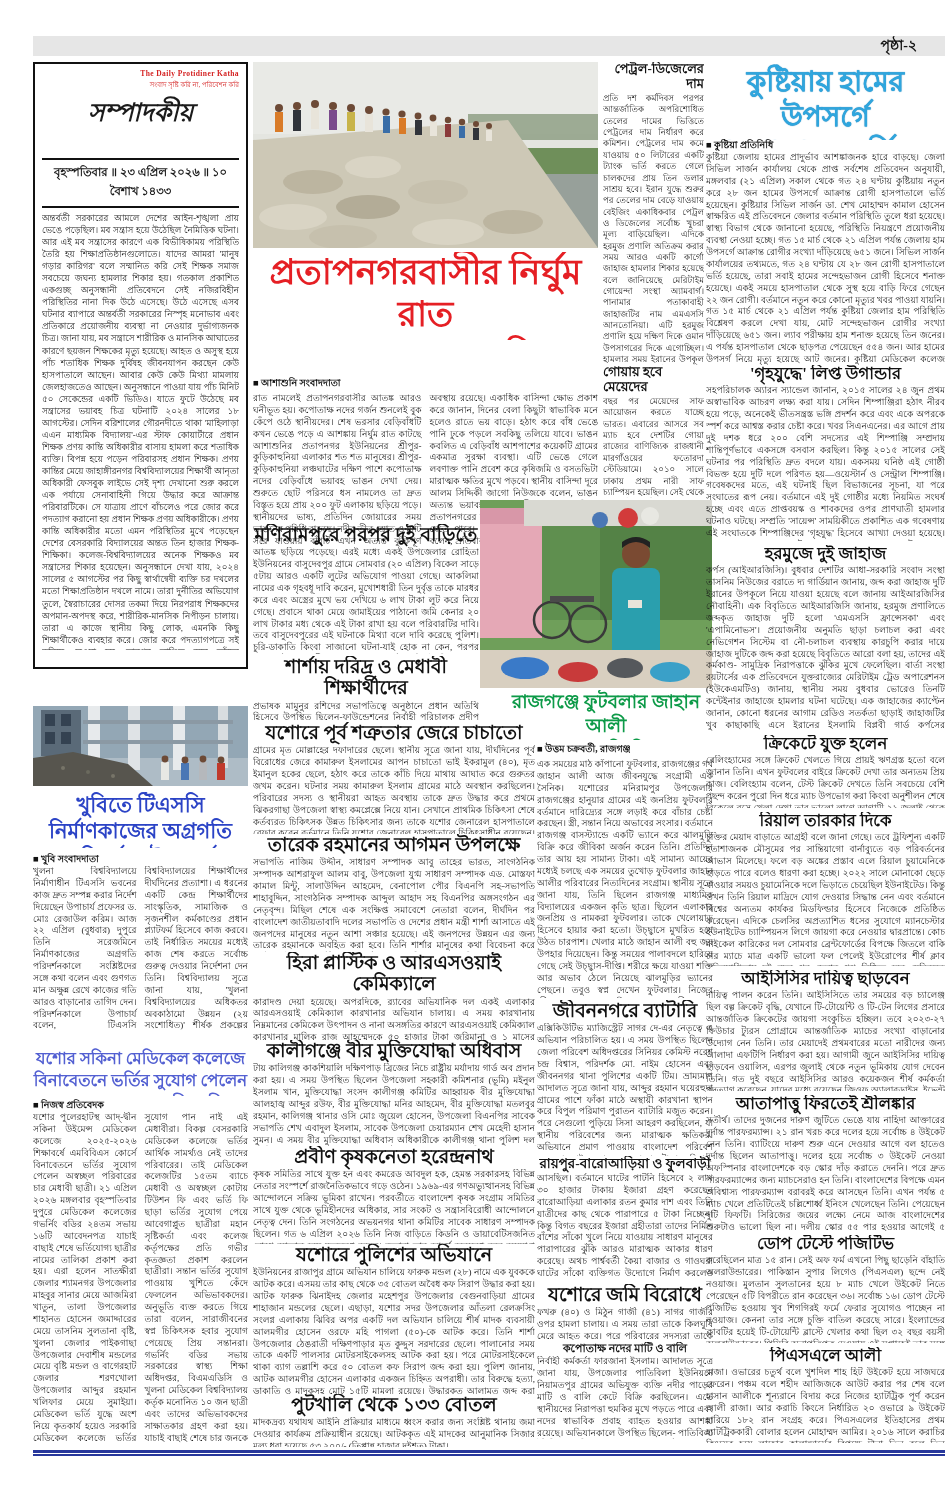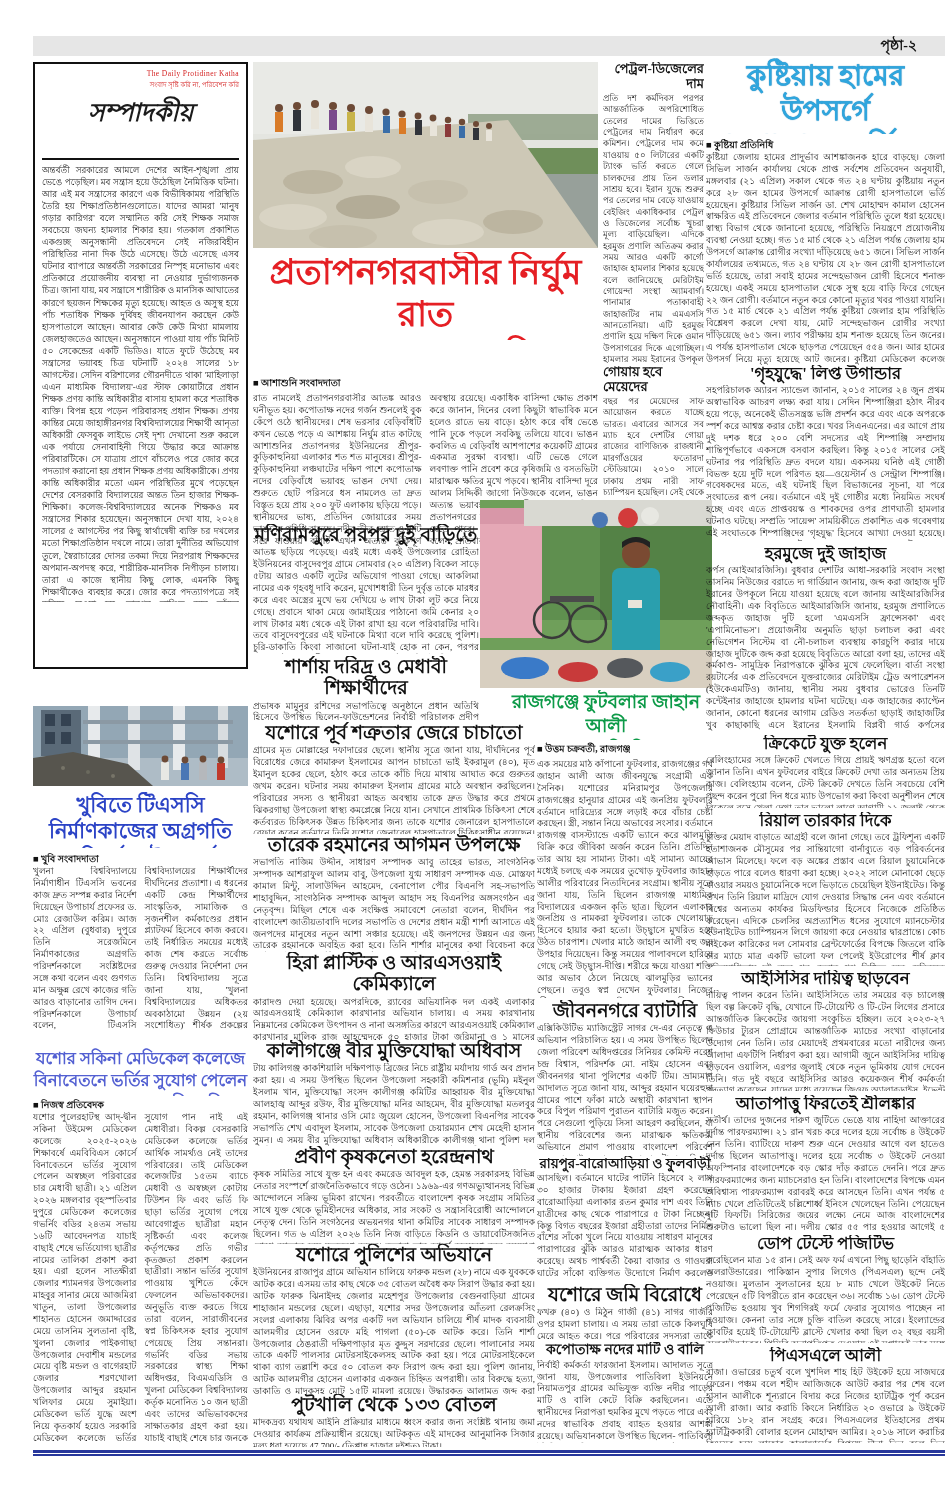--- a/index.html
+++ b/index.html
@@ -11,23 +11,23 @@
   .bodytxt{font-size:9px;line-height:1.32;text-align:justify;color:#1c1c1c;}
   .cols2{column-count:2;column-gap:8px;}
   .byline{font-weight:bold;font-size:9.5px;color:#111;}
   .art h3{margin:0 0 2px 0;text-align:center;font-weight:bold;color:#111;line-height:1.12;}
   .h-mid{font-size:19px;}
   .h-right{font-size:16.5px;}
   .h-blue1{color:#2b43c6;}
   .h-blue2{color:#5360d2;}
   .h-red{color:#e51f24;}
   .h-green{color:#0d9a48;}
-  .h-sky{color:#2fa6de;text-shadow:0 0 1px #1878ae;}
+  .h-sky{color:#2fa6de;text-shadow:0 0 1px #1878ae;margin-top:6px;}
   .editbox{border:2px solid #111;box-sizing:border-box;padding:5px 7px;}
-  .edit-eng{color:#d42222;font-weight:normal;font-size:7.5px;text-align:right;letter-spacing:.4px;}
+  .edit-eng{color:#d42222;font-weight:bold;font-size:7.5px;text-align:right;letter-spacing:.4px;}
   .edit-title{font-size:33px;font-weight:bold;text-align:center;line-height:1.05;color:#000;}
   .edit-slogan{color:#d42222;font-size:6.8px;text-align:right;margin-top:1px;}
   .edit-script{font-size:25px;font-style:italic;font-weight:bold;text-align:center;
                border-bottom:2px solid #111;padding-bottom:22px;margin-top:2px;}
   .edit-date{font-size:11.5px;font-weight:bold;text-align:center;border-bottom:2px solid #111;
              padding:4px 0 4px 0;}
   .edit-head{font-size:22px;font-weight:bold;text-align:center;border-bottom:2px solid #111;
              padding:3px 0 4px 0;line-height:1.1;}
   .edit-body{font-size:8.8px;line-height:1.37;text-align:justify;margin-top:4px;}
   .bigredhead{font-size:35px;font-weight:bold;text-align:center;line-height:1.2;}
@@ -44,20 +44,21 @@
 <div class="page">
 
   <div class="abs topbar" style="left:33px;top:36px;width:912px;height:20px;">
     <span>পৃষ্ঠা-২</span>
   </div>
 
   <div class="abs editbox" style="left:33px;top:62px;width:215px;height:607px;">
     <div class="edit-eng">The Daily Protidiner Katha</div>
     <div class="edit-slogan">সংবাদ সৃষ্টি করি না, পরিবেশন করি</div>
     <div class="edit-script">সম্পাদকীয়</div>
+    <div class="edit-date">বৃহস্পতিবার ॥ ২৩ এপ্রিল ২০২৬ ॥ ১০ বৈশাখ ১৪৩৩</div>
     <div class="edit-body" style="height:438px;overflow:hidden;">অন্তর্বর্তী সরকারের আমলে দেশের আইন-শৃঙ্খলা প্রায় ভেঙে পড়েছিল। মব সন্ত্রাস হয়ে উঠেছিল নৈমিত্তিক ঘটনা। আর এই মব সন্ত্রাসের কারণে এক বিভীষিকাময় পরিস্থিতি তৈরি হয় শিক্ষাপ্রতিষ্ঠানগুলোতে। যাদের আমরা 'মানুষ গড়ার কারিগর' বলে সম্মানিত করি সেই শিক্ষক সমাজ সবচেয়ে জঘন্য হামলার শিকার হয়। গতকাল প্রকাশিত একগুচ্ছ অনুসন্ধানী প্রতিবেদনে সেই নজিরবিহীন পরিস্থিতির নানা দিক উঠে এসেছে। উঠে এসেছে এসব ঘটনার ব্যাপারে অন্তর্বর্তী সরকারের নিস্পৃহ মনোভাব এবং প্রতিকারে প্রয়োজনীয় ব্যবস্থা না নেওয়ার দুর্ভাগ্যজনক চিত্র। জানা যায়, মব সন্ত্রাসে শারীরিক ও মানসিক আঘাতের কারণে ছয়জন শিক্ষকের মৃত্যু হয়েছে। আহত ও অসুস্থ হয়ে পাঁচ শতাধিক শিক্ষক দুর্বিষহ জীবনযাপন করছেন কেউ হাসপাতালে আছেন। আবার কেউ কেউ মিথ্যা মামলায় জেলহাজতেও আছেন। অনুসন্ধানে পাওয়া যায় পাঁচ মিনিট ৫০ সেকেন্ডের একটি ভিডিও। যাতে ফুটে উঠেছে মব সন্ত্রাসের ভয়াবহ চিত্র ঘটনাটি ২০২৪ সালের ১৮ আগস্টের। সেদিন বরিশালের গৌরনদীতে থাকা 'মাহিলাড়া এএন মাধ্যমিক বিদ্যালয়'-এর স্টাফ কোয়ার্টারে প্রধান শিক্ষক প্রণয় কান্তি অধিকারীর বাসায় হামলা করে শতাধিক ব্যক্তি। বিপন্ন হয়ে পড়েন পরিবারসহ প্রধান শিক্ষক। প্রণয় কান্তির মেয়ে জাহাঙ্গীরনগর বিশ্ববিদ্যালয়ের শিক্ষার্থী আনৃতা অধিকারী ফেসবুক লাইভে সেই দৃশ্য দেখানো শুরু করলে এক পর্যায়ে সেনাবাহিনী গিয়ে উদ্ধার করে আক্রান্ত পরিবারটিকে। সে যাত্রায় প্রাণে বাঁচলেও পরে জোর করে পদত্যাগ করানো হয় প্রধান শিক্ষক প্রণয় অধিকারীকে। প্রণয় কান্তি অধিকারীর মতো এমন পরিস্থিতির মুখে পড়েছেন দেশের বেসরকারি বিদ্যালয়ের অন্তত তিন হাজার শিক্ষক-শিক্ষিকা। কলেজ-বিশ্ববিদ্যালয়ের অনেক শিক্ষকও মব সন্ত্রাসের শিকার হয়েছেন। অনুসন্ধানে দেখা যায়, ২০২৪ সালের ৫ আগস্টের পর কিছু স্বার্থান্বেষী ব্যক্তি চর দখলের মতো শিক্ষাপ্রতিষ্ঠান দখলে নামে। তারা দুর্নীতির অভিযোগ তুলে, স্বৈরাচারের দোসর তকমা দিয়ে নিরপরাধ শিক্ষকদের অপমান-অপদস্থ করে, শারীরিক-মানসিক নিপীড়ন চালায়। তারা এ কাজে স্থানীয় কিছু লোক, এমনকি কিছু শিক্ষার্থীকেও ব্যবহার করে। জোর করে পদত্যাগপত্রে সই করিয়ে নেওয়া হয়, তারপর লাঞ্ছিত করে তাঁদের শিক্ষাপ্রতিষ্ঠান থেকে বের করে দেওয়া হয় প্রতিবেদনে বলা হয়, ঠিক কতজন শিক্ষক মব সন্ত্রাসের শিকার হয়েছেন সুনিশ্চিতভাবে সে সংখ্যা শিক্ষা মন্ত্রণালয়, মাধ্যমিক ও উচ্চ শিক্ষা (মাউশি) অধিদপ্তর বা জেলা শিক্ষা অফিসের কাছে পাওয়া যায়নি। মবের শিকার হওয়া শিক্ষকদের সংগঠন 'পদবঞ্চিত প্রতিষ্ঠানপ্রধান ও শিক্ষক জোট'-এর তথ্য মতে, ৫ আগস্টের পর মব সন্ত্রাসের শিকার হয়েছেন প্রায় সাড়ে চার হাজার শিক্ষক মব সন্ত্রাসে পদত্যাগ করানো ঢাকার ভিকারুননিসা নূন স্কুল আন্ত কলেজের অধ্যক্ষ কেকা রায় চৌধুরী বলেন, '২০২৪ সালের ১১ আগস্ট যে আমাদের জোর করে পদত্যাগ করানো হয়েছে, সিসিটিভি ফুটেজে তার স্পষ্ট প্রমাণ আছে।' তিনি বলেন, 'চলতি বছরের ১০ ফেব্রুয়ারি মন্ত্রণালয় থেকে আমাকে পুনর্বহালের চিঠি দিয়েছে। কিন্তু তার পরও স্কুল থেকে কোনো উদ্যোগ নেওয়া হয়নি। এমনকি দুই বছর ধরে আমার বেতন বন্ধ।' তত্ত্বাবধায়ক সরকারের সাবেক উপদেষ্টা রাশেদা কে. চৌধুরী বলেন, এই মব সন্ত্রাসের ব্যাপারে অন্তর্বর্তী সরকার তো কোনো ব্যবস্থাই নিতে পারেনি। এখন অন্তত নির্বাচিত সরকার এসেছে, তারা ব্যবস্থা নেবে, সেটাই আশা করছি। মব সন্ত্রাসের ঘটনা এখনো ঘটছে। এই ভয়ংকর প্রবণতা রোধ করতে হবে। এ পর্যন্ত সংঘটিত মবের প্রতিটি ঘটনার সুষ্ঠু বিচার সম্পন্ন করতে হবে। পাশাপাশি মবের শিকার শিক্ষকদের সবার সম্মানজনক পুনর্বাসন নিশ্চিত করতে হবে।</div>
   </div>
 
   <div class="abs" style="left:33px;top:706px;width:215px;height:80px;">
     <svg width="215" height="80" viewBox="0 0 215 80">
       <rect width="215" height="80" fill="#aebcc6"></rect>
       <rect x="0" y="0" width="215" height="52" fill="#93a7b5"></rect>
       <rect x="8" y="4" width="40" height="46" fill="#5a6a78"></rect>
       <rect x="12" y="8" width="10" height="12" fill="#344251"></rect>
         <rect x="28" y="8" width="10" height="12" fill="#344251"></rect>
@@ -179,21 +180,21 @@
   <div class="abs art" style="left:253px;top:1146px;width:282px;height:98px;">
     <h3 class="h-mid">প্রবীণ কৃষকনেতা হরেন্দ্রনাথ</h3>
     <div class="bodytxt" style="height:76px;overflow:hidden;">কৃষক সমিতির সাথে যুক্ত হন এবং কমরেড আবদুল হক, হেমন্ত সরকারসহ বিভিন্ন নেতার সংস্পর্শে রাজনৈতিকভাবে গড়ে ওঠেন। ১৯৬৯-এর গণঅভ্যুত্থানসহ বিভিন্ন আন্দোলনে সক্রিয় ভূমিকা রাখেন। পরবর্তীতে বাংলাদেশ কৃষক সংগ্রাম সমিতির সাথে যুক্ত থেকে ভূমিহীনদের অধিকার, সার সংকট ও সন্ত্রাসবিরোধী আন্দোলনে নেতৃত্ব দেন। তিনি সংগঠনের অভয়নগর থানা কমিটির সাবেক সাধারণ সম্পাদক ছিলেন। গত ৬ এপ্রিল ২০২৬ তিনি নিজ বাড়িতে কিডনি ও ডায়াবেটিসজনিত রোগে আক্রান্ত হয়ে মৃত্যুবরণ করেন। বক্তারা তার আদর্শ অনুসরণ করে অসমাপ্ত সংগ্রাম এগিয়ে নেওয়ার আহ্বান জানান।</div>
   </div>
   <div class="abs art" style="left:253px;top:1244px;width:282px;height:150px;">
     <h3 class="h-mid">যশোরে পুলিশের অভিযানে</h3>
     <div class="bodytxt" style="height:128px;overflow:hidden;">ইউনিয়নের রাজাপুর গ্রামে অভিযান চালিয়ে ফারুক মন্ডল (২৮) নামে এক যুবককে আটক করে। এসময় তার কাছ থেকে ৩৫ বোতল অবৈধ কফ সিরাপ উদ্ধার করা হয়। আটক ফারুক ঝিনাইদহ জেলার মহেশপুর উপজেলার বেগুনবাড়িয়া গ্রামের শাহাজান মন্ডলের ছেলে। এছাড়া, যশোর সদর উপজেলার আঁতলা রেলক্রসিং সংলগ্ন এলাকায় ঝিবির অপর একটি দল অভিযান চালিয়ে শীর্ষ মাদক ব্যবসায়ী আলমগীর হোসেন ওরফে মহি পাগলা (৫০)-কে আটক করে। তিনি শার্শা উপজেলার ঠেঙরাতী দক্ষিণপাড়ার মৃত কুদ্দুস সরদারের ছেলে। পালানোর সময় তাকে একটি পালসার মোটরসাইকেলসহ আটক করা হয়। পরে মোটরসাইকেলে থাকা ব্যাগ তল্লাশি করে ৫০ বোতল কফ সিরাপ জব্দ করা হয়। পুলিশ জানায়, আটক আলমগীর হোসেন এলাকার একজন চিহ্নিত অপরাধী। তার বিরুদ্ধে হত্যা, ডাকাতি ও মাদকসহ মোট ১৫টি মামলা রয়েছে। উদ্ধারকৃত আলামত জব্দ করা হয়েছে এবং আটককৃতদের বিরুদ্ধে আইনানুগ ব্যবস্থা নেওয়া হচ্ছে।</div>
   </div>
   <div class="abs art" style="left:253px;top:1394px;width:282px;height:53px;">
     <h3 class="h-mid">পুটখালি থেকে ১৩৩ বোতল</h3>
-    <div class="bodytxt" style="height:31px;overflow:hidden;">মাদকদ্রব্য যথাযথ আইনি প্রক্রিয়ার মাধ্যমে ধ্বংস করার জন্য সংশ্লিষ্ট থানায় জমা দেওয়ার কার্যক্রম প্রক্রিয়াধীন রয়েছে। আটককৃত এই মাদকের আনুমানিক সিজার মূল্য ধরা হয়েছে 47,700/- (তিপ্পান্ন হাজার দুইশত) টাকা।</div>
+    <div class="bodytxt" style="height:31px;overflow:hidden;">মাদকদ্রব্য যথাযথ আইনি প্রক্রিয়ার মাধ্যমে ধ্বংস করার জন্য সংশ্লিষ্ট থানায় জমা দেওয়ার কার্যক্রম প্রক্রিয়াধীন রয়েছে। আটককৃত এই মাদকের আনুমানিক সিজার মূল্য ধরা হয়েছে ৫৩,২০০/- (তিপ্পান্ন হাজার দুইশত) টাকা।</div>
   </div>
 
   <div class="abs" style="left:480px;top:500px;width:232px;height:188px;">
     <svg width="232" height="188" viewBox="0 0 232 188">
       <rect width="232" height="188" fill="#6f9f5a"></rect>
       <rect x="60" y="0" width="172" height="120" fill="#5f8f4f"></rect>
       <rect x="120" y="20" width="112" height="100" fill="#548246"></rect>
       <rect x="0" y="8" width="62" height="130" fill="#e5a8b6"></rect>
       <rect x="0" y="8" width="62" height="16" fill="#d897a8"></rect>
       <rect x="44" y="0" width="188" height="26" fill="#d9d9d2"></rect>
@@ -230,21 +231,21 @@
   </div>
   <div class="abs art" style="left:537px;top:1156px;width:176px;height:128px;">
     <h3 class="h-mid" style="font-size:13.5px;">রায়পুর-বারোআড়িয়া ও ফুলবাড়ী</h3>
     <div class="bodytxt" style="height:106px;overflow:hidden;">আসছিল। বর্তমানে ঘাটের পাটনি হিসেবে ২ লাখ ৩০ হাজার টাকায় ইজারা গ্রহণ করেছেন বারোআড়িয়া এলাকার রতন কুমার দাশ এবং তিনি যাত্রীদের কাছ থেকে পারাপারে ৫ টাকা নিচ্ছেন। কিন্তু বিগত বছরের ইজারা গ্রহীতারা তাদের নির্মিত বাঁশের সাঁকো খুলে নিয়ে যাওয়ায় সাধারণ মানুষের পারাপারের ঝুঁকি আরও মারাত্মক আকার ধারণ করেছে। অথচ পার্শ্ববর্তী কৈয়া বাজার ও গাওঘরা ঘাটের সাঁকো ব্যক্তিগত উদ্যোগে নির্মাণ করলেও তা খুলে নিয়ে যায়নি। এব্যাপারে ঘাটের ইজারা গ্রহীতারা নতুন সাঁকো নির্মাণের জন্য নির্বাহী অফিসারের নিকট আবেদন করেন। নির্বাহী অফিসার দ্রুত ব্যবস্থা নেওয়ার আশ্বাস দিয়ে ইজারাদারদের নির্মাণ করতে বলেন।</div>
   </div>
   <div class="abs art" style="left:537px;top:1284px;width:176px;height:58px;">
     <h3 class="h-mid">যশোরে জমি বিরোধে</h3>
     <div class="bodytxt" style="height:36px;overflow:hidden;">ফখরু (৪০) ও মিঠুন গাজী (৪১) সাগর গাজীর ওপর হামলা চালায়। এ সময় তারা তাকে কিলঘুষি মেরে আহত করে। পরে পরিবারের সদস্যরা তাকে উদ্ধার করে যশোর জেনারেল হাসপাতালে নিয়ে গেলে জরুরি বিভাগের কর্তব্যরত চিকিৎসক প্রাথমিক চিকিৎসা দেন।</div>
   </div>
   <div class="abs art" style="left:537px;top:1342px;width:176px;height:105px;">
-    <h3 class="h-mid" style="font-size:14px;">কপোতাক্ষ নদের মাটি ও বালি</h3>
+    <h3 class="h-mid" style="font-size:11px;">কপোতাক্ষ নদের মাটি ও বালি</h3>
     <div class="bodytxt" style="height:83px;overflow:hidden;">নির্বাহী কর্মকর্তা ফারজানা ইসলাম। আদালত সূত্রে জানা যায়, উপজেলার পাতিবিলা ইউনিয়নে নিয়ামতপুর গ্রামের অভিযুক্ত ব্যক্তি নদীর পাড়ের মাটি ও বালি কেটে বিক্রি করছিলেন। এতে স্থানীয়দের নিরাপত্তা হুমকির মুখে পড়তে পারে এবং নদের স্বাভাবিক প্রবাহ ব্যাহত হওয়ার আশঙ্কা রয়েছে। অভিযানকালে উপস্থিত ছিলেন- পাতিবিলা ইউনিয়ন পরিষদের চেয়ারম্যান মাতাউর রহমান লাল, উপজেলা ভূমি অফিসের পেশকার আলোক কুমার বিশ্বাস ও আইনশৃঙ্খলা রক্ষাকারী বাহিনীর সদস্য ও স্থানীয় জনসাধারণ। স্থানীয়দের অভিযোগ, নদীর পাড় কেটে মাটি বিক্রি করে কিছু ব্যক্তি অর্থনৈতিক সুবিধা নিচ্ছেন, যা নিয়মিত বন্যা ও নদ ক্ষয়ের ঝুঁকি বাড়াচ্ছে। উপজেলা প্রশাসন জানিয়েছে, ভবিষ্যতেও এ ধরনের অবৈধ কর্মকাণ্ড প্রতিরোধে নিয়মিত অভিযান অব্যাহত থাকবে। নির্বাহী কর্মকর্তা ফারজানা ইসলাম ঘটনার সত্যতা নিশ্চিত করে বলেন, বালুমহাল ও মাটি ব্যবস্থাপনা আইন-২০১০ এর ১৫(১) ধারায় এ জরিমানা করা হয়েছে।</div>
   </div>
 
   <div class="abs art" style="left:603px;top:62px;width:101px;height:303px;">
     <h3 style="font-size:13px;text-align:right;">পেট্রল-ডিজেলের দাম</h3>
     <div class="bodytxt" style="font-size:8.6px;height:282px;overflow:hidden;">প্রতি দশ কর্মদিবস পরপর আন্তর্জাতিক অপরিশোধিত তেলের দামের ভিত্তিতে পেট্রলের দাম নির্ধারণ করে কমিশন। পেট্রলের দাম কমে যাওয়ায় ৫০ লিটারের একটি ট্যাংক ভর্তি করতে গেলে চালকদের প্রায় তিন ডলার সাশ্রয় হবে। ইরান যুদ্ধে শুরুর পর তেলের দাম বেড়ে যাওয়ায় বেইজিং একাধিকবার পেট্রল ও ডিজেলের সর্বোচ্চ খুচরা মূল্য বাড়িয়েছিল। এদিকে হরমুজ প্রণালি অতিক্রম করার সময় আরও একটি কার্গো জাহাজ হামলার শিকার হয়েছে বলে জানিয়েছে মেরিটাইম গোয়েন্দা সংস্থা অ্যামবার্গ। পানামার পতাকাবাহী জাহাজটির নাম এমএসসি আনতোনিয়া। এটি হরমুজ প্রণালি হয়ে দক্ষিণ দিকে ওমান উপসাগরের দিকে এগোচ্ছিল। হামলার সময় ইরানের উপকূল থেকে প্রায় ছয় নটিক্যাল মাইল দূরে ছিল। অ্যামবার্গ জানায়, ইরানের ইসলামিক রেভল্যুশনারি গার্ড কোর জাহাজটির সঙ্গে যোগাযোগ করে এবং তাদের নোঙর ফেলার নির্দেশ দেয়। জাহাজটি জানিয়েছে, জাহাজের বাইরের কাঠামো ও ভেতরের থাকার জায়গার ক্ষতি হয়েছে। এ নিয়ে আর কোনো বিস্তারিত তথ্য এখনো পাওয়া যায়নি।</div>
   </div>
   <div class="abs art" style="left:603px;top:365px;width:101px;height:133px;">
     <h3 style="font-size:13px;text-align:left;">গোয়ায় হবে মেয়েদের</h3>
     <div class="bodytxt" style="font-size:8.6px;height:112px;overflow:hidden;">বছর পর মেয়েদের সাফ আয়োজন করতে যাচ্ছে ভারত। এবারের আসরে সব ম্যাচ হবে দেশটির গোয়া রাজ্যের বাণিজ্যিক রাজধানী মারগাঁওয়ের ফতোরদা স্টেডিয়ামে। ২০১০ সালে ঢাকায় প্রথম নারী সাফ চ্যাম্পিয়ন হয়েছিল। সেই থেকে ভারত টানা পাঁচবার চ্যাম্পিয়ন হওয়ার পর তাদের সাফল্যে ভাগ বসায় বাংলাদেশ। গত দুটি সাফে চ্যাম্পিয়ন হয় লাল-সবুজের প্রতিনিধিরা। 'এ' গ্রুপ: নেপাল, ভুটান, শ্রীলঙ্কা। 'বি' গ্রুপ: বাংলাদেশ, ভারত, মালদ্বীপ।</div>

